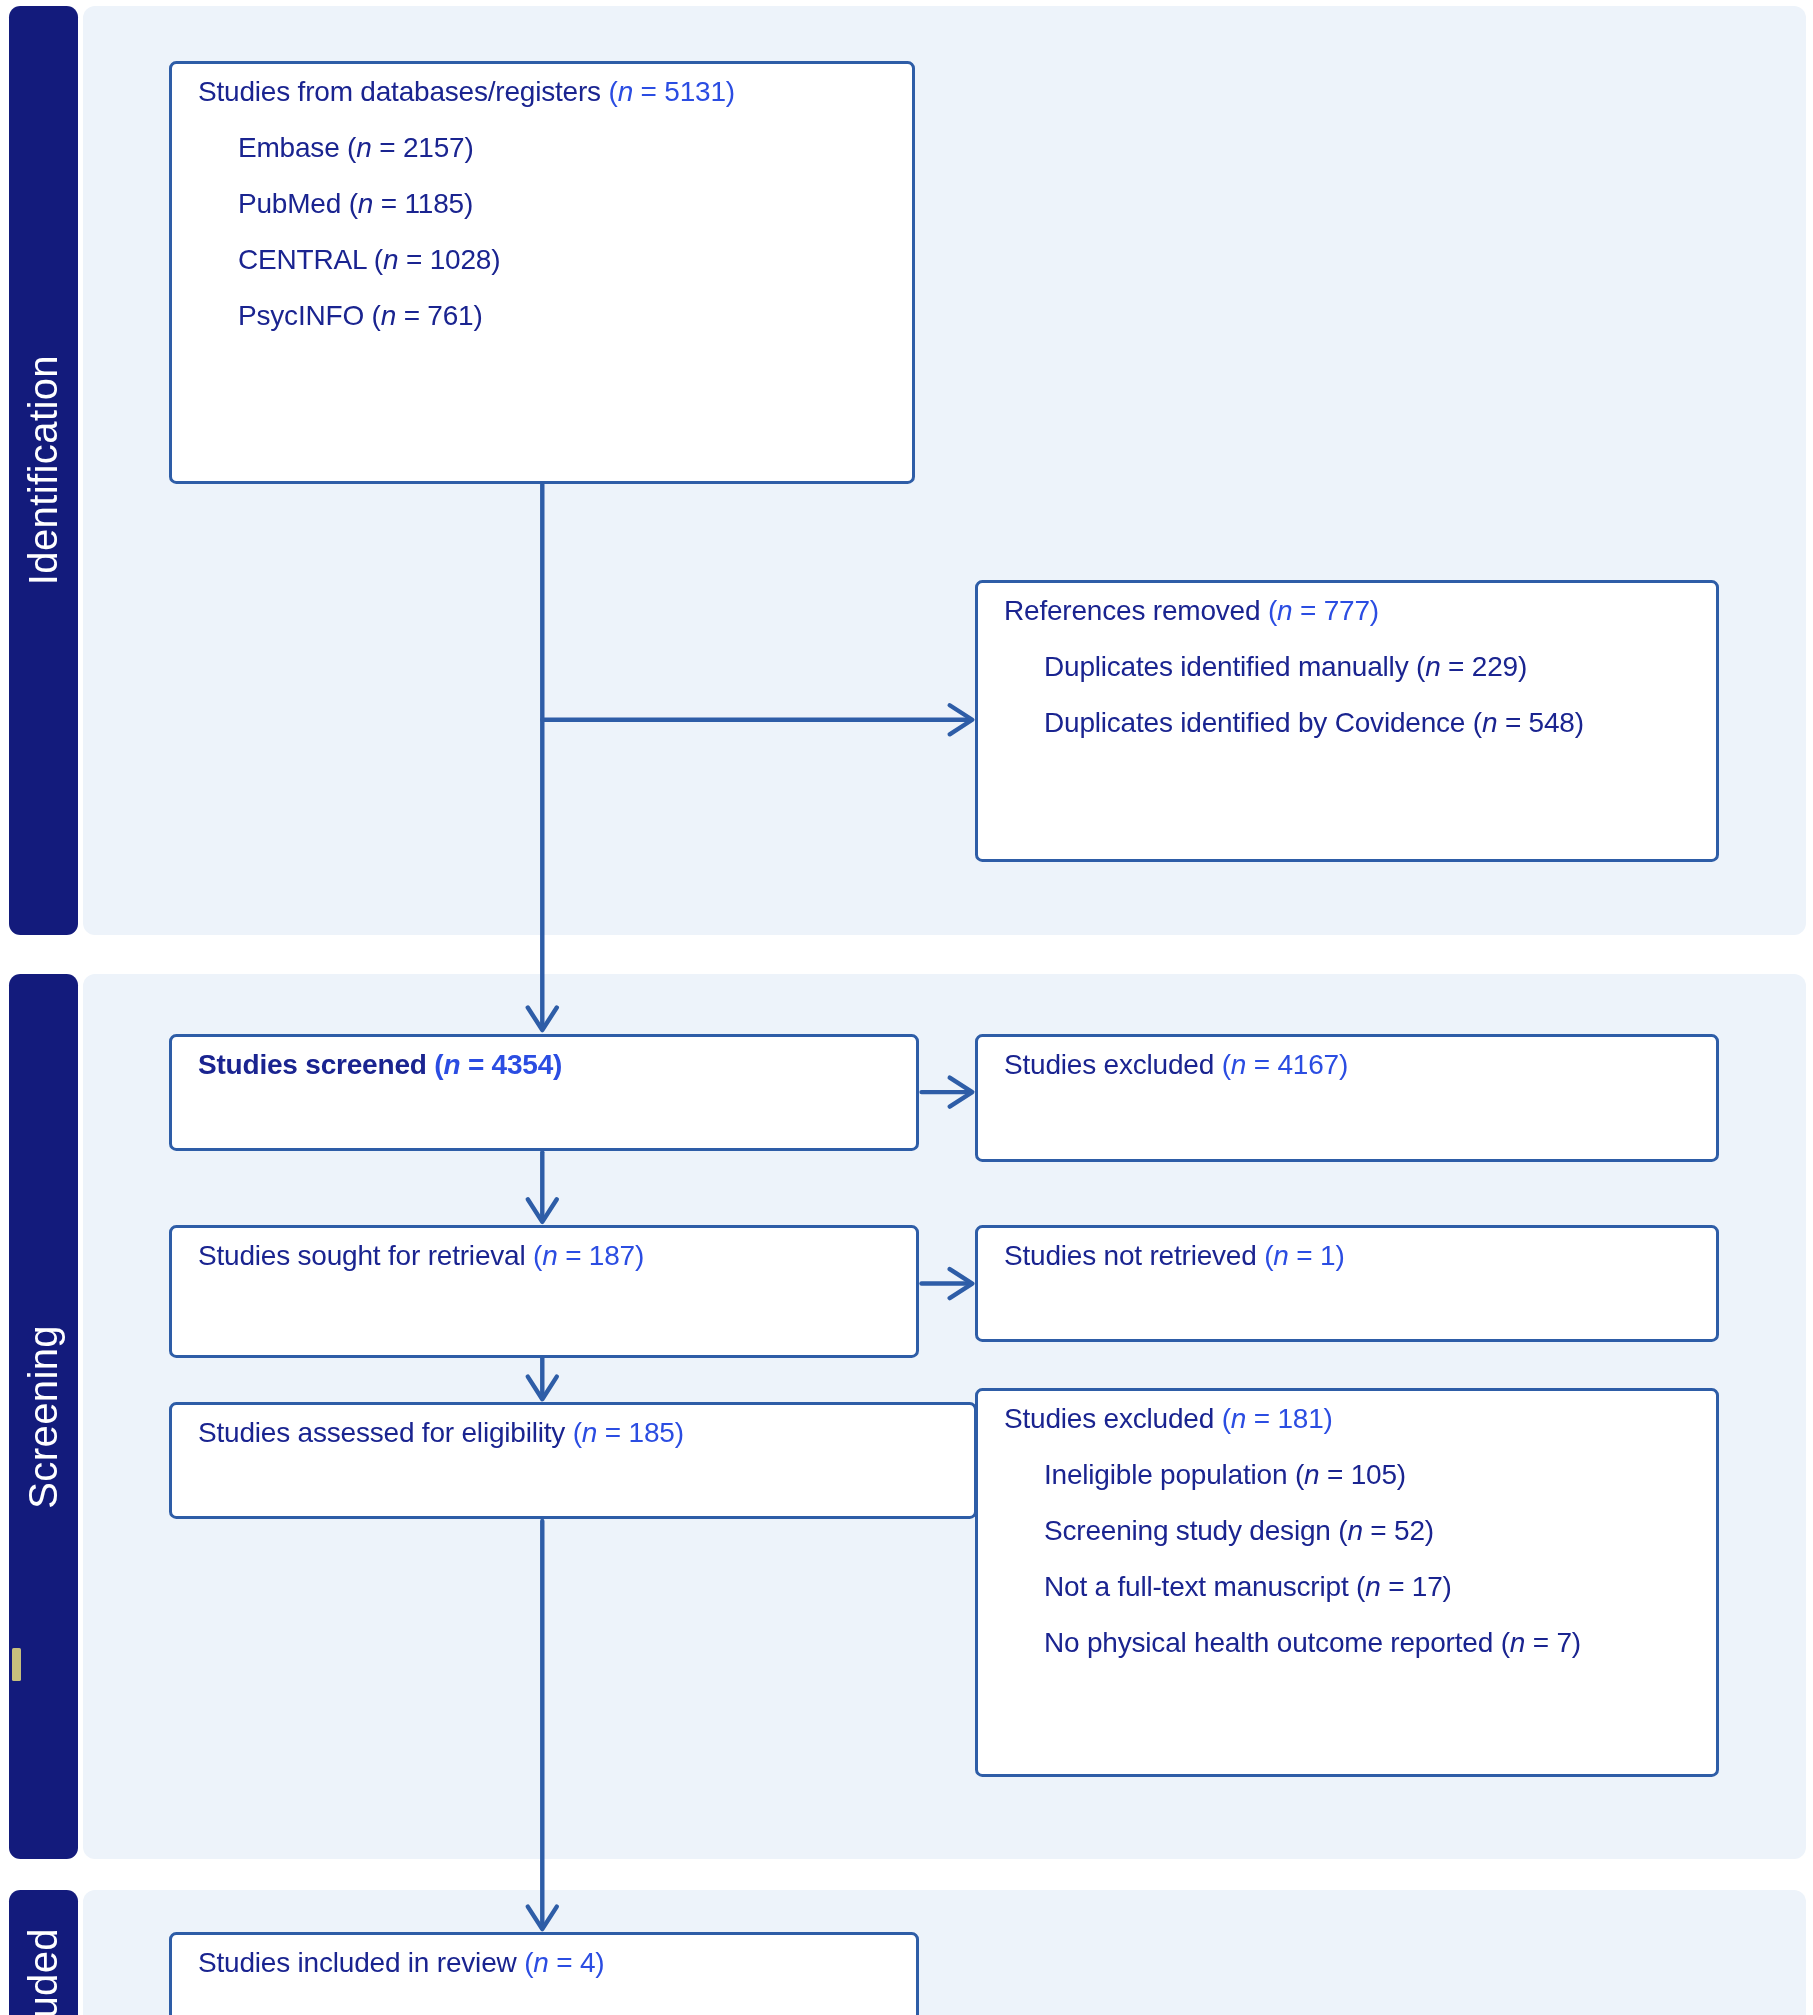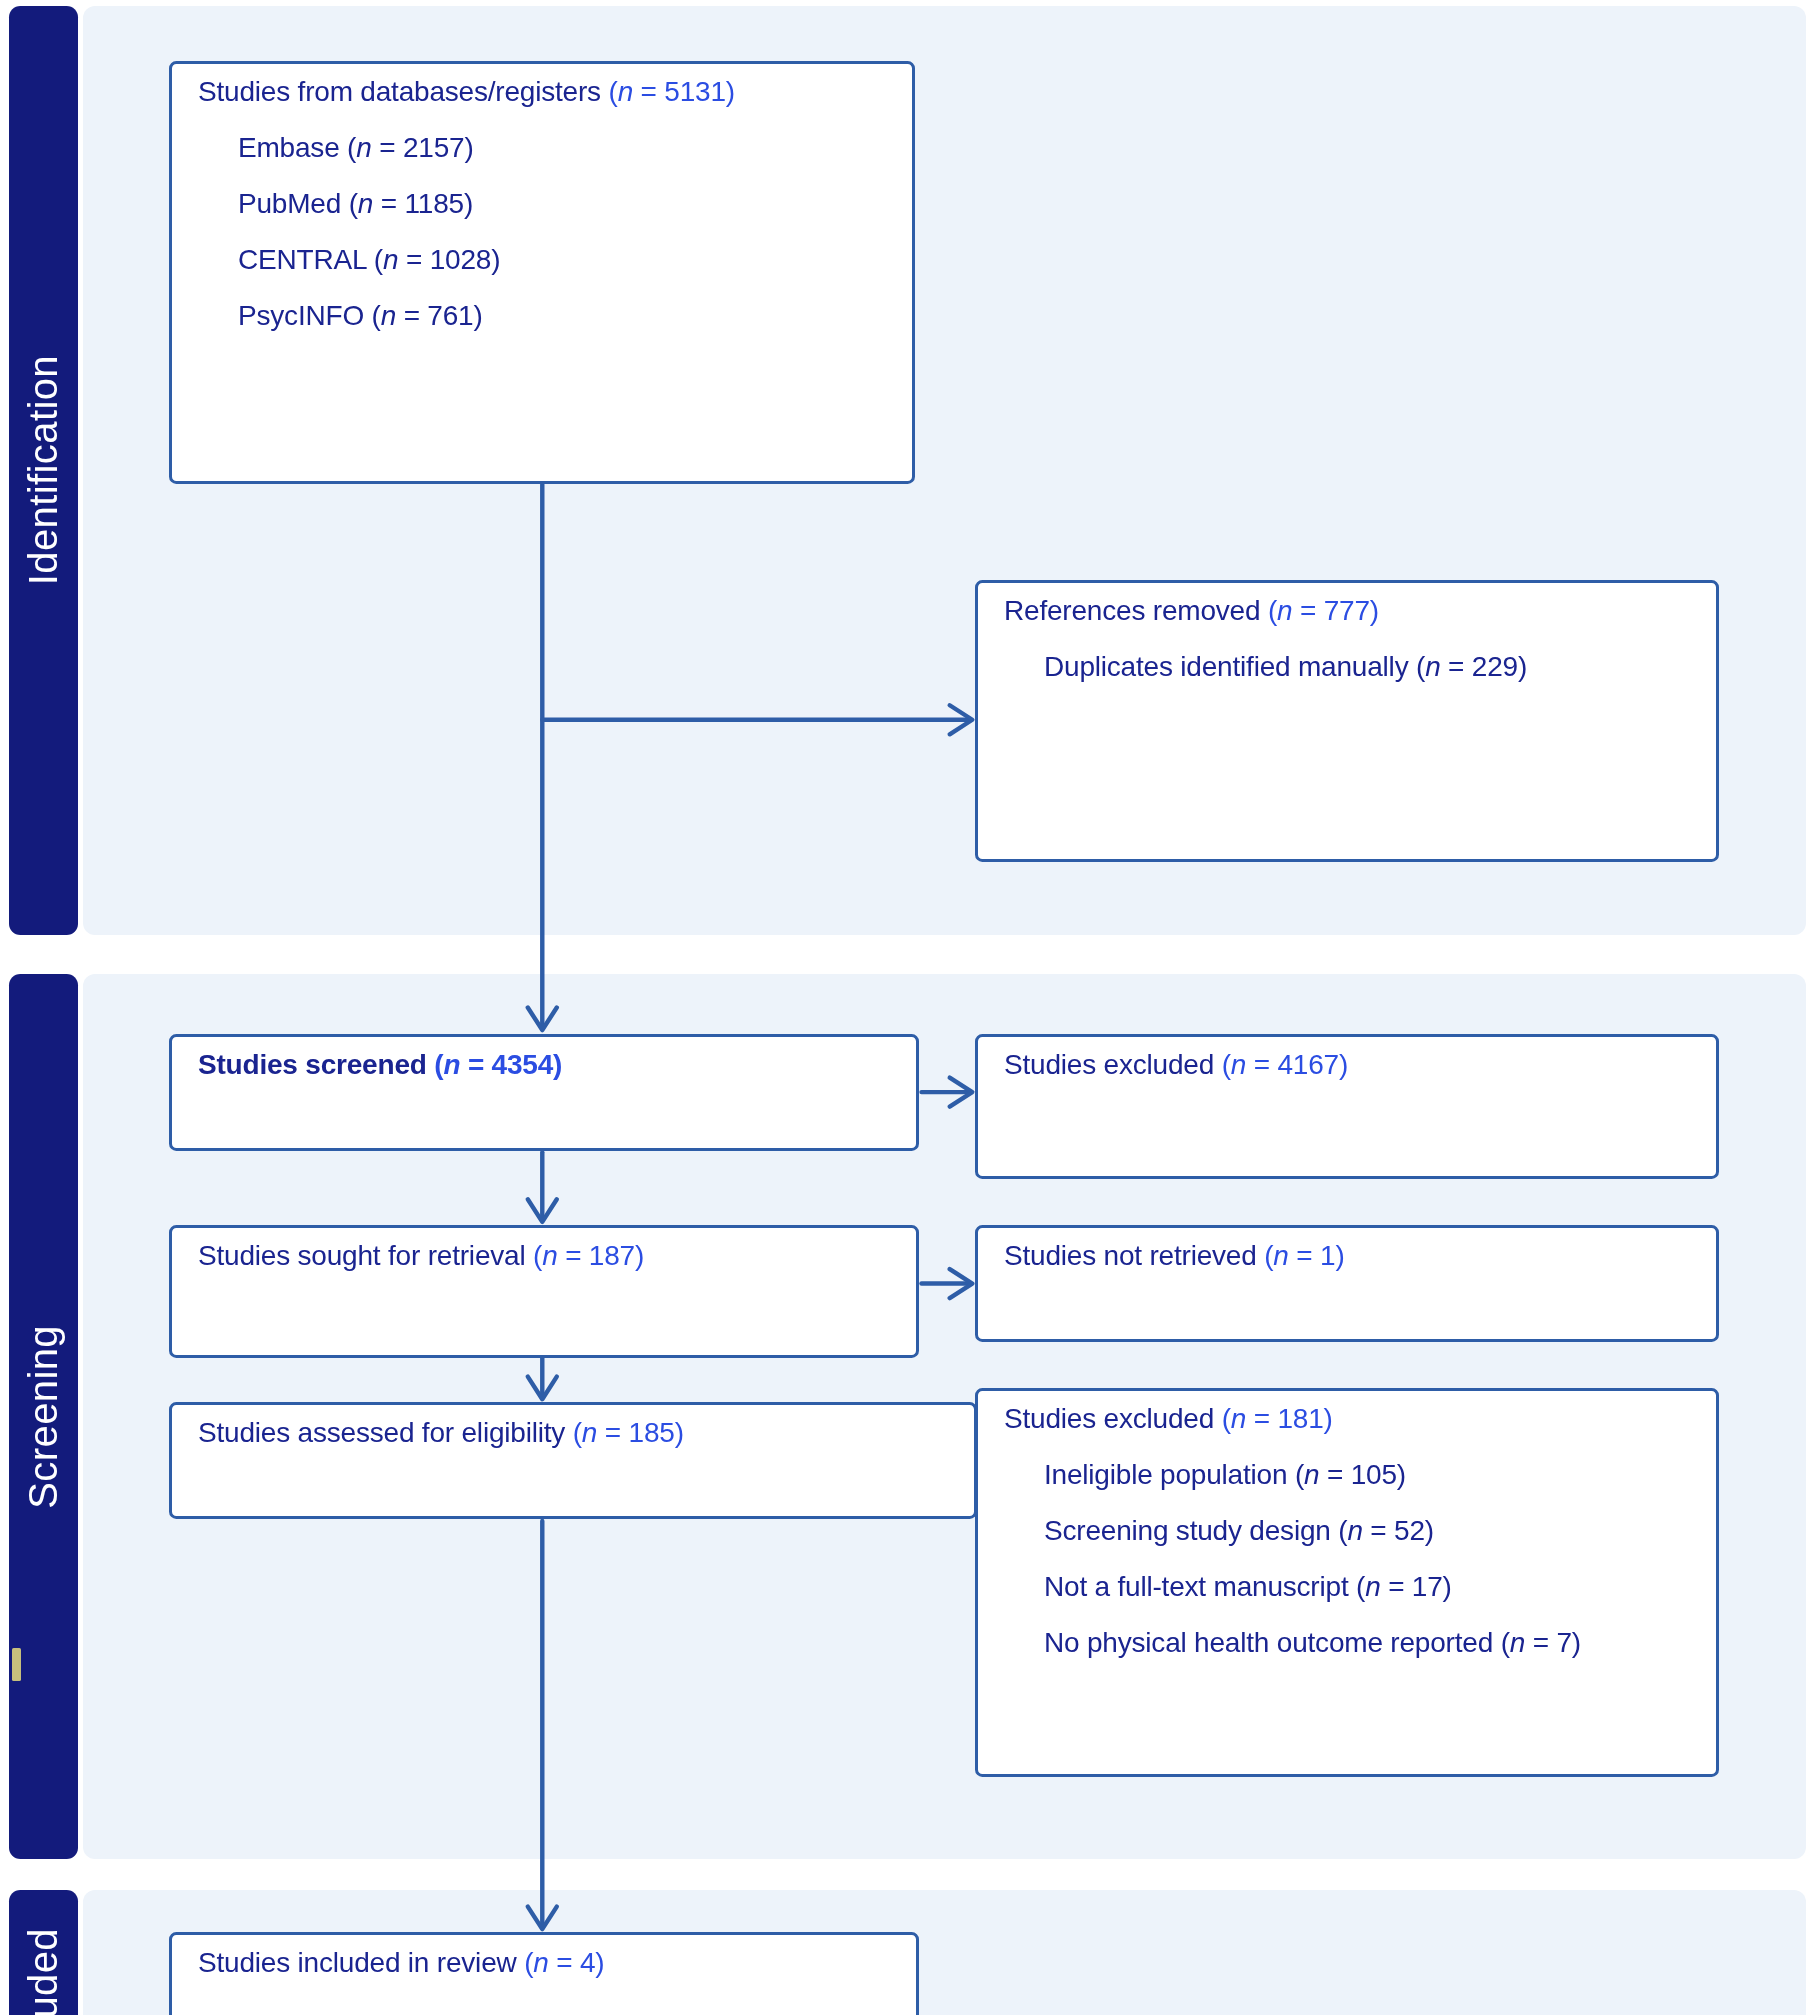--- a/index.html
+++ b/index.html
@@ -100,27 +100,28 @@
       <div class="line"><span>Studies from databases/registers </span><span class="count hl">(<i>n</i> = 5131)</span></div>
       <div class="line indent"><span>Embase </span><span class="count">(<i>n</i> = 2157)</span></div>
       <div class="line indent"><span>PubMed </span><span class="count">(<i>n</i> = 1185)</span></div>
       <div class="line indent"><span>CENTRAL </span><span class="count">(<i>n</i> = 1028)</span></div>
       <div class="line indent"><span>PsycINFO </span><span class="count">(<i>n</i> = 761)</span></div>
     </div>
 
   <div class="box" style="left:975px;top:580px;width:744px;height:282px;">
       <div class="line"><span>References removed </span><span class="count hl">(<i>n</i> = 777)</span></div>
       <div class="line indent"><span>Duplicates identified manually </span><span class="count">(<i>n</i> = 229)</span></div>
+      <div class="line indent"><span>Duplicates identified by Covidence </span><span class="count">(<i>n</i> = 548)</span></div>
     </div>
 
   <div class="box" style="left:169px;top:1034px;width:750px;height:117px;font-weight:bold;">
       <div class="line"><span>Studies screened </span><span class="count hl">(<i>n</i> = 4354)</span></div>
     </div>
 
-  <div class="box" style="left:975px;top:1034px;width:744px;height:145px;">
+  <div class="box" style="left:975px;top:1034px;width:744px;height:128px;">
       <div class="line"><span>Studies excluded </span><span class="count hl">(<i>n</i> = 4167)</span></div>
     </div>
 
   <div class="box" style="left:169px;top:1225px;width:750px;height:133px;">
       <div class="line"><span>Studies sought for retrieval </span><span class="count hl">(<i>n</i> = 187)</span></div>
     </div>
 
   <div class="box" style="left:975px;top:1225px;width:744px;height:117px;">
       <div class="line"><span>Studies not retrieved </span><span class="count hl">(<i>n</i> = 1)</span></div>
     </div>

